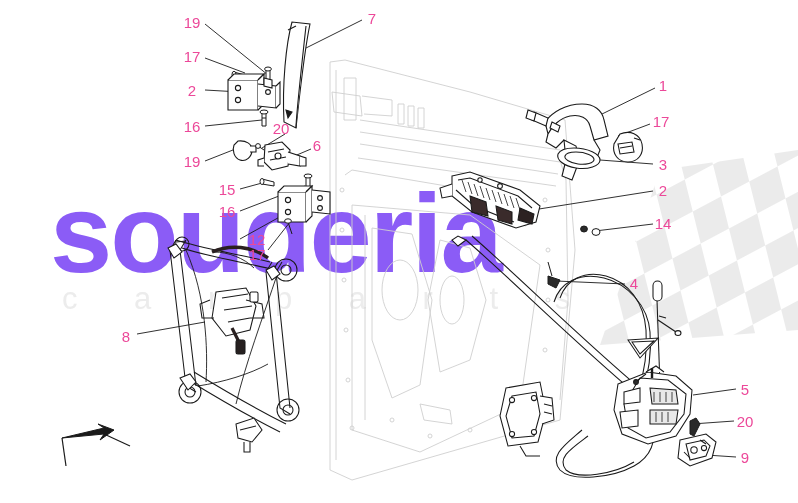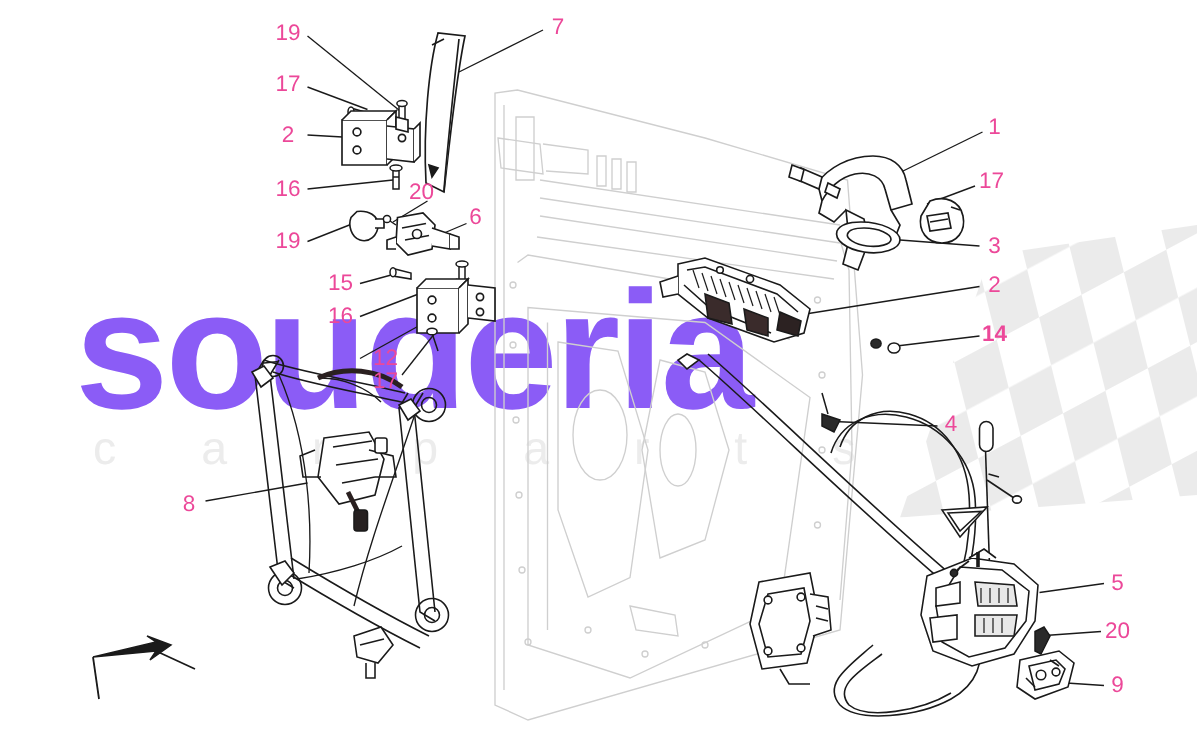--- a/index.html
+++ b/index.html
@@ -421,21 +421,21 @@
       <div class="callout-num" style="left: 192px; top: 90px;">2</div>
       <div class="callout-num" style="left: 661px; top: 121px;">17</div>
       <div class="callout-num" style="left: 192px; top: 126px;">16</div>
       <div class="callout-num" style="left: 281px; top: 128px;">20</div>
       <div class="callout-num" style="left: 663px; top: 164px;">3</div>
       <div class="callout-num" style="left: 317px; top: 145px;">6</div>
       <div class="callout-num" style="left: 192px; top: 161px;">19</div>
       <div class="callout-num" style="left: 663px; top: 190px;">2</div>
       <div class="callout-num" style="left: 227px; top: 189px;">15</div>
       <div class="callout-num" style="left: 227px; top: 211px;">16</div>
-      <div class="callout-num" style="left: 663px; top: 223px; font-weight: bold;">14</div>
+      <div class="callout-num" style="left: 663px; top: 223px;">14</div>
       <div class="callout-num" style="left: 227px; top: 239px; margin-left: 30px;">12</div>
       <div class="callout-num" style="left: 257px; top: 254px;">17</div>
       <div class="callout-num" style="left: 634px; top: 283px;">4</div>
       <div class="callout-num" style="left: 126px; top: 336px;">8</div>
       <div class="callout-num" style="left: 745px; top: 389px;">5</div>
       <div class="callout-num" style="left: 745px; top: 421px;">20</div>
       <div class="callout-num" style="left: 745px; top: 457px;">9</div>
     </div>
 </div>
 

